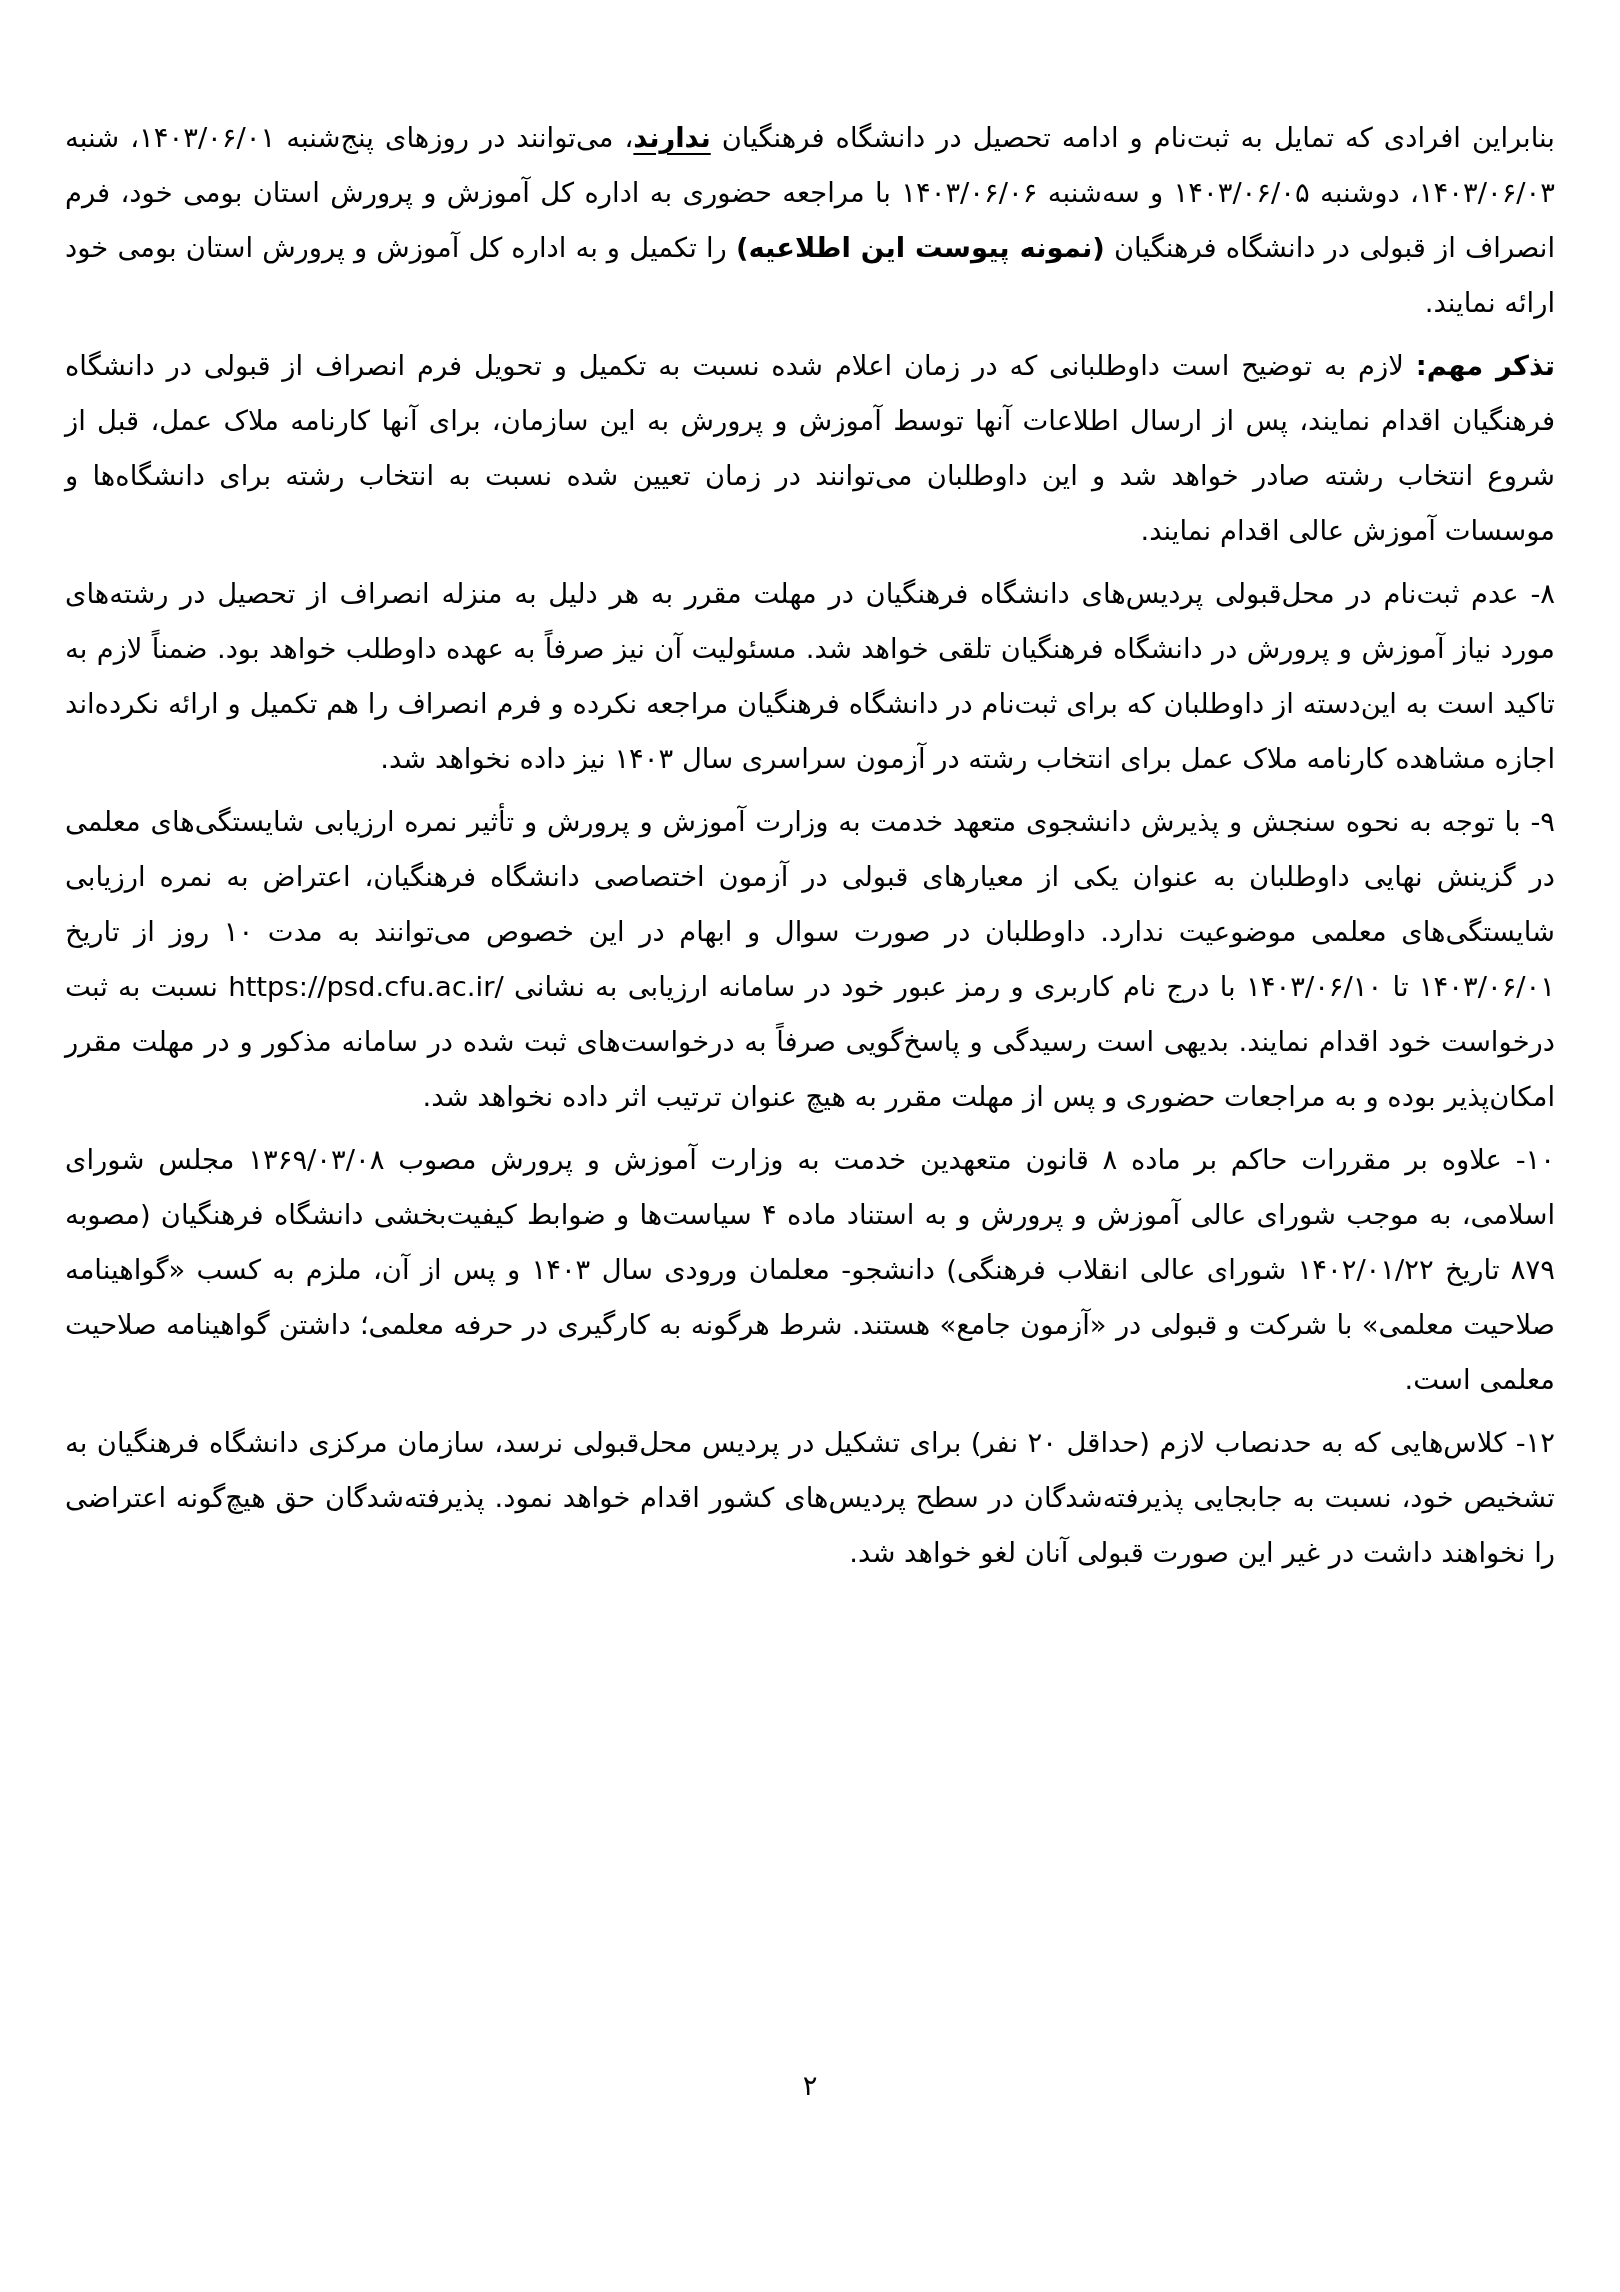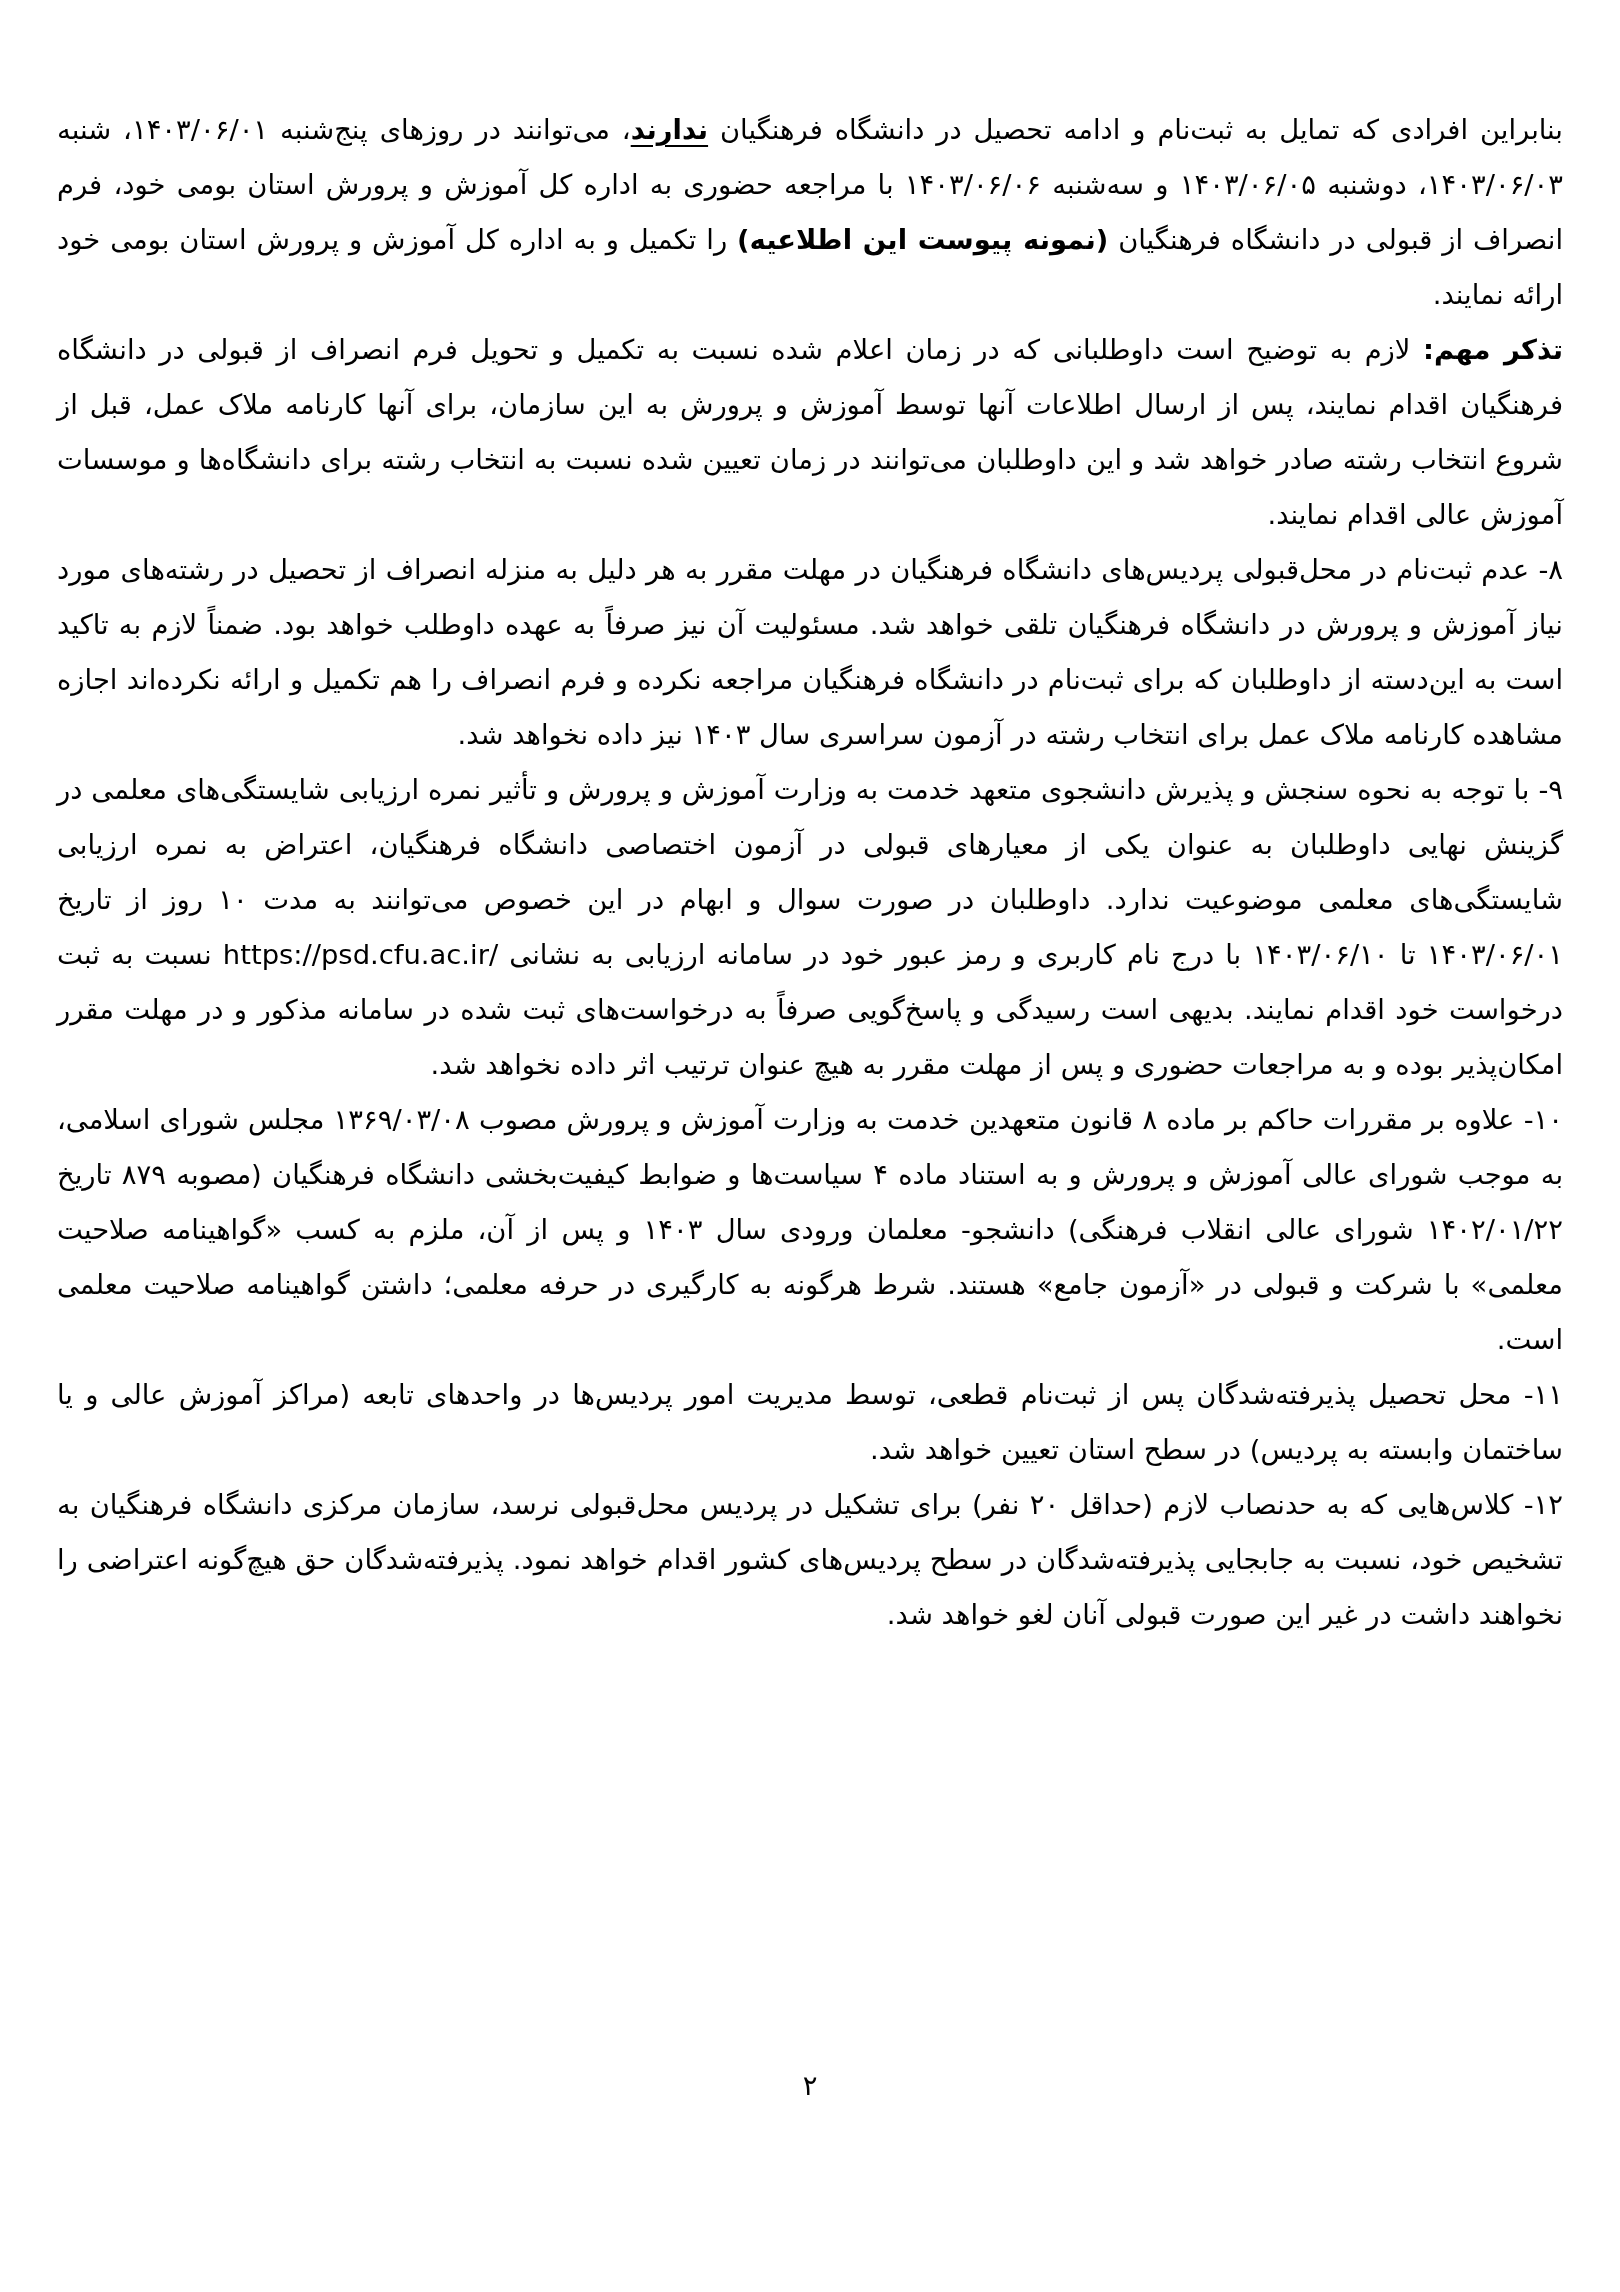--- a/index.html
+++ b/index.html
@@ -23,21 +23,21 @@
     position: absolute;
     top: 102px;
     right: 57px;
     width: 1506px;
     direction: rtl;
     text-align: justify;
     font-size: 27.4px;
     line-height: 55px;
   }
   p.para {
-    margin: 0;
+    margin: 8px;
     padding: 0;
   }
   .bold { font-weight: bold; }
   .underline { text-decoration: underline; text-underline-offset: 5.9px; }
   .ltr { direction: ltr; unicode-bidi: embed; }
   .page-number {
     position: absolute;
     top: 2070px;
     left: 0;
     width: 100%;
@@ -49,18 +49,17 @@
 </head>
 <body>
 
 <div class="page">
   <div class="content">
       <p class="para"><span>بنابراین افرادی که تمایل به ثبت‌نام و ادامه تحصیل در دانشگاه فرهنگیان </span><span class="bold underline">ندارند</span><span>، می‌توانند در روزهای پنج‌شنبه ۱۴۰۳/۰۶/۰۱، شنبه ۱۴۰۳/۰۶/۰۳، دوشنبه ۱۴۰۳/۰۶/۰۵ و سه‌شنبه ۱۴۰۳/۰۶/۰۶ با مراجعه حضوری به اداره کل آموزش و پرورش استان بومی خود، فرم انصراف از قبولی در دانشگاه فرهنگیان </span><span class="bold">(نمونه پیوست این اطلاعیه)</span><span> را تکمیل و به اداره کل آموزش و پرورش استان بومی خود ارائه نمایند.</span></p>
       <p class="para"><span class="bold">تذکر مهم:</span><span> لازم به توضیح است داوطلبانی که در زمان اعلام شده نسبت به تکمیل و تحویل فرم انصراف از قبولی در دانشگاه فرهنگیان اقدام نمایند، پس از ارسال اطلاعات آنها توسط آموزش و پرورش به این سازمان، برای آنها کارنامه ملاک عمل، قبل از شروع انتخاب رشته صادر خواهد شد و این داوطلبان می‌توانند در زمان تعیین شده نسبت به انتخاب رشته برای دانشگاه‌ها و موسسات آموزش عالی اقدام نمایند.</span></p>
       <p class="para"><span>۸- عدم ثبت‌نام در محل‌قبولی پردیس‌های دانشگاه فرهنگیان در مهلت مقرر به هر دلیل به منزله انصراف از تحصیل در رشته‌های مورد نیاز آموزش و پرورش در دانشگاه فرهنگیان تلقی خواهد شد. مسئولیت آن نیز صرفاً به عهده داوطلب خواهد بود. ضمناً لازم به تاکید است به این‌دسته از داوطلبان که برای ثبت‌نام در دانشگاه فرهنگیان مراجعه نکرده و فرم انصراف را هم تکمیل و ارائه نکرده‌اند اجازه مشاهده کارنامه ملاک عمل برای انتخاب رشته در آزمون سراسری سال ۱۴۰۳ نیز داده نخواهد شد.</span></p>
       <p class="para"><span>۹- با توجه به نحوه سنجش و پذیرش دانشجوی متعهد خدمت به وزارت آموزش و پرورش و تأثیر نمره ارزیابی شایستگی‌های معلمی در گزینش نهایی داوطلبان به عنوان یکی از معیارهای قبولی در آزمون اختصاصی دانشگاه فرهنگیان، اعتراض به نمره ارزیابی شایستگی‌های معلمی موضوعیت ندارد. داوطلبان در صورت سوال و ابهام در این خصوص می‌توانند به مدت ۱۰ روز از تاریخ ۱۴۰۳/۰۶/۰۱ تا ۱۴۰۳/۰۶/۱۰ با درج نام کاربری و رمز عبور خود در سامانه ارزیابی به نشانی </span><span class="ltr" dir="ltr">https://psd.cfu.ac.ir/</span><span> نسبت به ثبت درخواست خود اقدام نمایند. بدیهی است رسیدگی و پاسخ‌گویی صرفاً به درخواست‌های ثبت شده در سامانه مذکور و در مهلت مقرر امکان‌پذیر بوده و به مراجعات حضوری و پس از مهلت مقرر به هیچ عنوان ترتیب اثر داده نخواهد شد.</span></p>
       <p class="para"><span>۱۰- علاوه بر مقررات حاکم بر ماده ۸ قانون متعهدین خدمت به وزارت آموزش و پرورش مصوب ۱۳۶۹/۰۳/۰۸ مجلس شورای اسلامی، به موجب شورای عالی آموزش و پرورش و به استناد ماده ۴ سیاست‌ها و ضوابط کیفیت‌بخشی دانشگاه فرهنگیان (مصوبه ۸۷۹ تاریخ ۱۴۰۲/۰۱/۲۲ شورای عالی انقلاب فرهنگی) دانشجو- معلمان ورودی سال ۱۴۰۳ و پس از آن، ملزم به کسب «گواهینامه صلاحیت معلمی» با شرکت و قبولی در «آزمون جامع» هستند. شرط هرگونه به کارگیری در حرفه معلمی؛ داشتن گواهینامه صلاحیت معلمی است.</span></p>
-      <p class="para"><span>۱۱- محل تحصیل پذیرفته‌شدگان پس از ثبت‌نام قطعی، توسط مدیریت امور پردیس‌ها در واحدهای تابعه (مراکز آموزش عالی و یا ساختمان وابسته به پردیس) در سطح استان تعیین خواهد شد.</span></p>
       <p class="para"><span>۱۲- کلاس‌هایی که به حدنصاب لازم (حداقل ۲۰ نفر) برای تشکیل در پردیس محل‌قبولی نرسد، سازمان مرکزی دانشگاه فرهنگیان به تشخیص خود، نسبت به جابجایی پذیرفته‌شدگان در سطح پردیس‌های کشور اقدام خواهد نمود. پذیرفته‌شدگان حق هیچ‌گونه اعتراضی را نخواهند داشت در غیر این صورت قبولی آنان لغو خواهد شد.</span></p>
     </div>
   <div class="page-number">۲</div>
 </div>
 
 
 </body></html>

